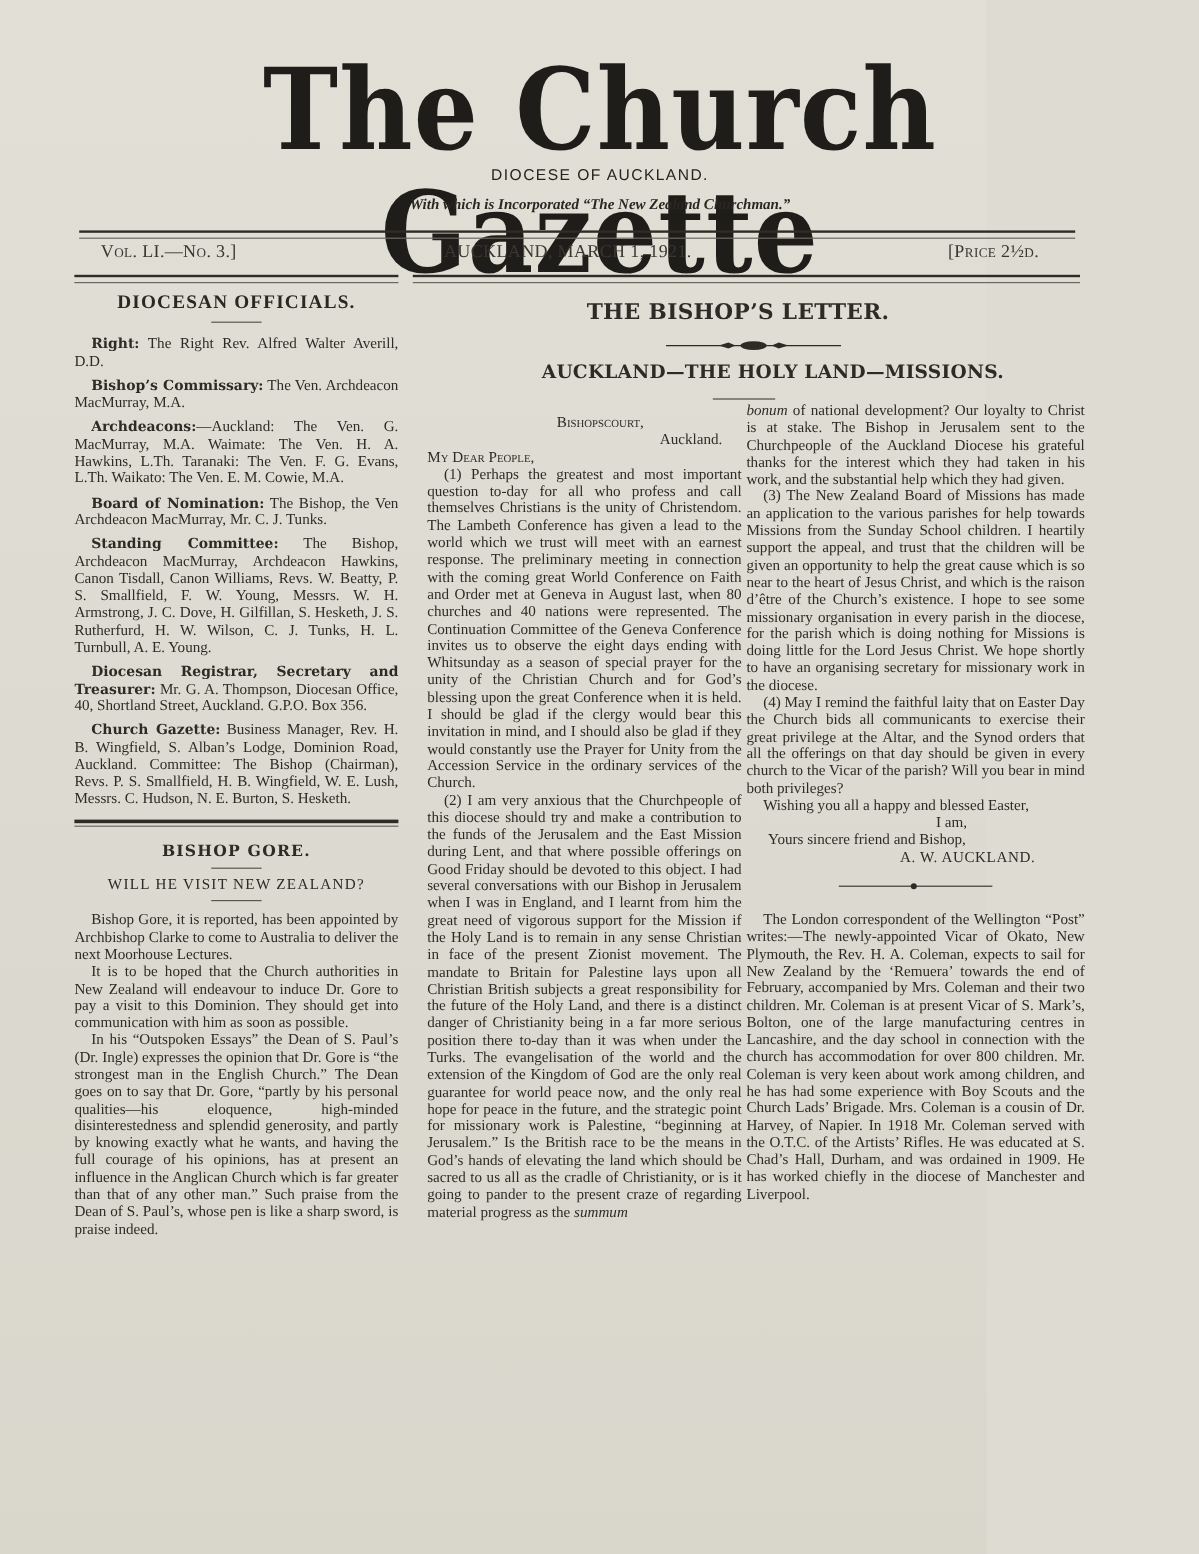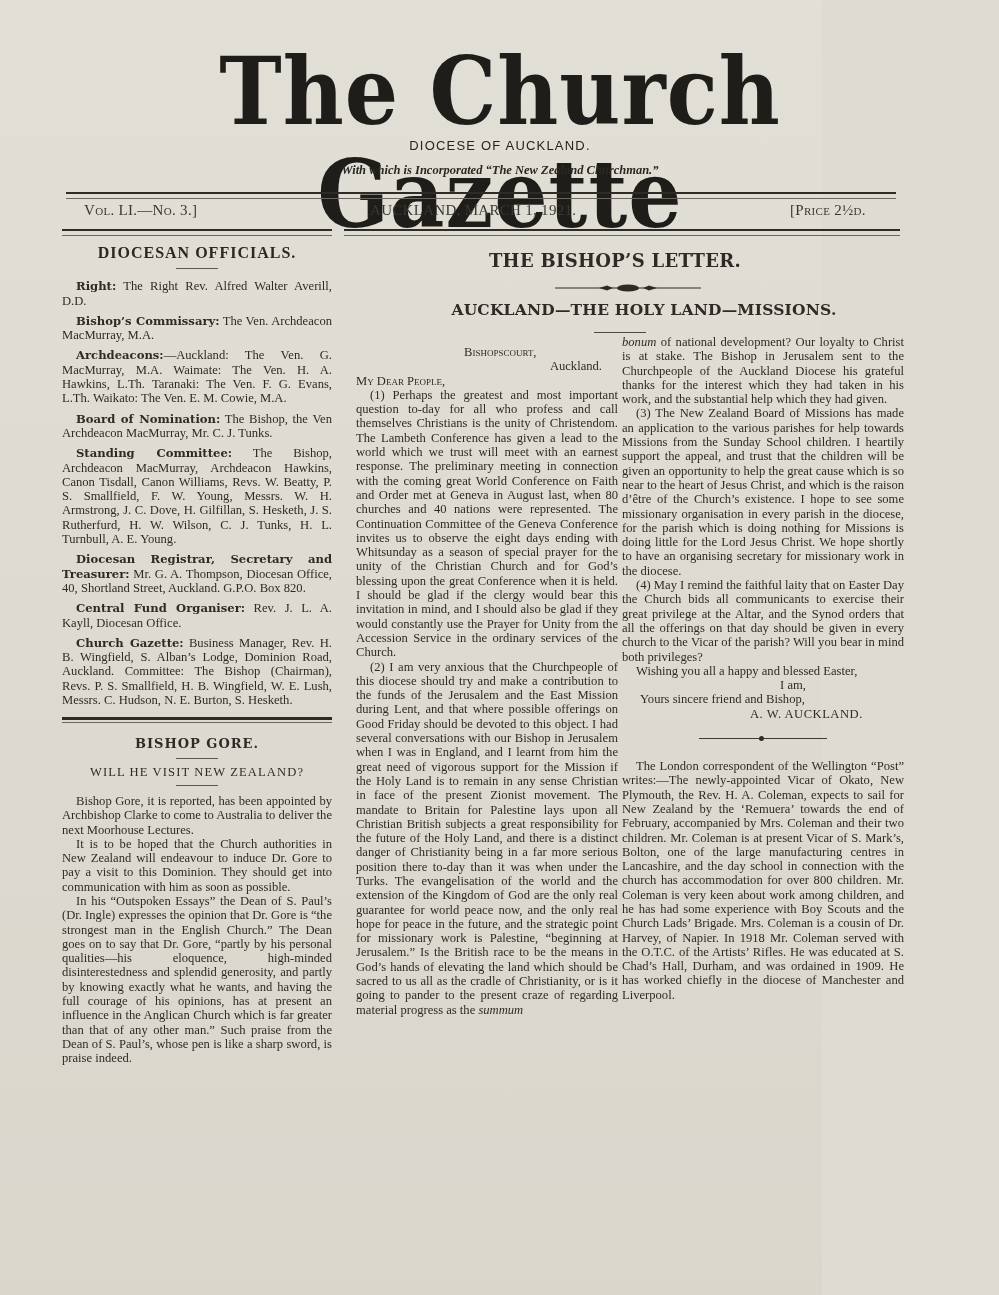--- a/index.html
+++ b/index.html
@@ -99,22 +99,21 @@
 
   <div class="col col-left">
     <div class="head-big" style="font-size:16px;">DIOCESAN OFFICIALS.</div>
     <div class="short-rule"></div>
 
     <p class="indent entry"><span class="lbl">Right:</span><span> The Right Rev. Alfred Walter Averill, D.D.</span></p>
     <p class="indent entry"><span class="lbl">Bishop’s Commissary:</span><span> The Ven. Archdeacon MacMurray, M.A.</span></p>
     <p class="indent entry"><span class="lbl">Archdeacons:</span><span>—Auckland: The Ven. G. MacMurray, M.A. Waimate: The Ven. H. A. Hawkins, L.Th. Taranaki: The Ven. F. G. Evans, L.Th. Waikato: The Ven. E. M. Cowie, M.A.</span></p>
     <p class="indent entry"><span class="lbl">Board of Nomination:</span><span> The Bishop, the Ven Archdeacon MacMurray, Mr. C. J. Tunks.</span></p>
     <p class="indent entry"><span class="lbl">Standing Committee:</span><span> The Bishop, Archdeacon MacMurray, Archdeacon Hawkins, Canon Tisdall, Canon Williams, Revs. W. Beatty, P. S. Smallfield, F. W. Young, Messrs. W. H. Armstrong, J. C. Dove, H. Gilfillan, S. Hesketh, J. S. Rutherfurd, H. W. Wilson, C. J. Tunks, H. L. Turnbull, A. E. Young.</span></p>
-    <p class="indent entry"><span class="lbl">Diocesan Registrar, Secretary and Treasurer:</span><span> Mr. G. A. Thompson, Diocesan Office, 40, Shortland Street, Auckland. G.P.O. Box 820.</span></p>
-    <p class="indent entry"><span class="lbl">Central Fund Organiser:</span><span> Rev. J. L. A. Kayll, Diocesan Office.</span></p>
+    <p class="indent entry"><span class="lbl">Diocesan Registrar, Secretary and Treasurer:</span><span> Mr. G. A. Thompson, Diocesan Office, 40, Shortland Street, Auckland. G.P.O. Box 356.</span></p>
     <p class="indent entry"><span class="lbl">Church Gazette:</span><span> Business Manager, Rev. H. B. Wingfield, S. Alban’s Lodge, Dominion Road, Auckland. Committee: The Bishop (Chairman), Revs. P. S. Smallfield, H. B. Wingfield, W. E. Lush, Messrs. C. Hudson, N. E. Burton, S. Hesketh.</span></p>
 
     <div class="heavy-rule"></div>
     <div class="thin-rule"></div>
 
     <div class="gore-title">BISHOP GORE.</div>
     <div class="short-rule" style="margin:6px auto 6px auto;"></div>
     <div class="gore-sub">WILL HE VISIT NEW ZEALAND?</div>
     <div class="short-rule" style="margin:6px auto 8px auto;"></div>
 

